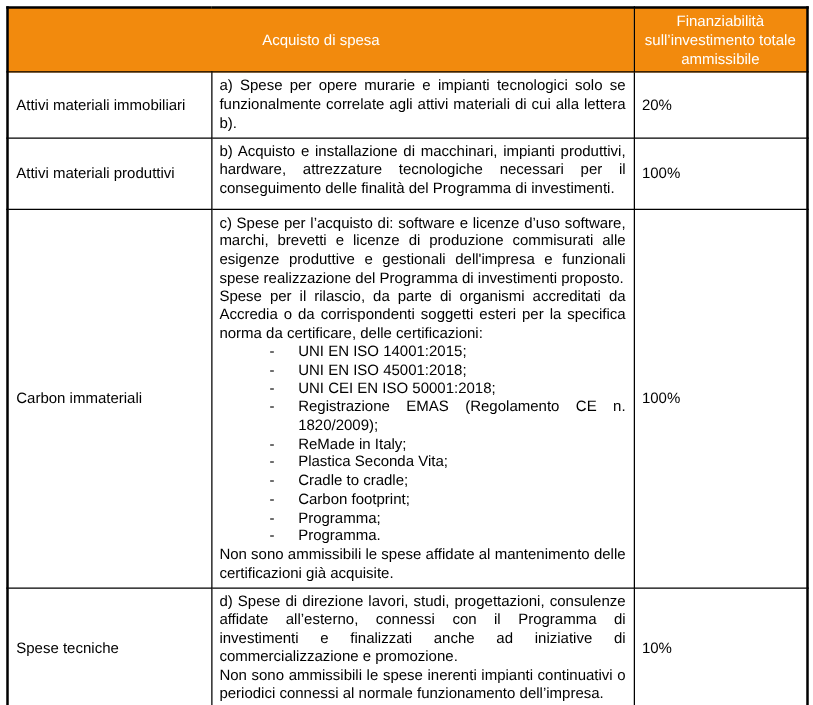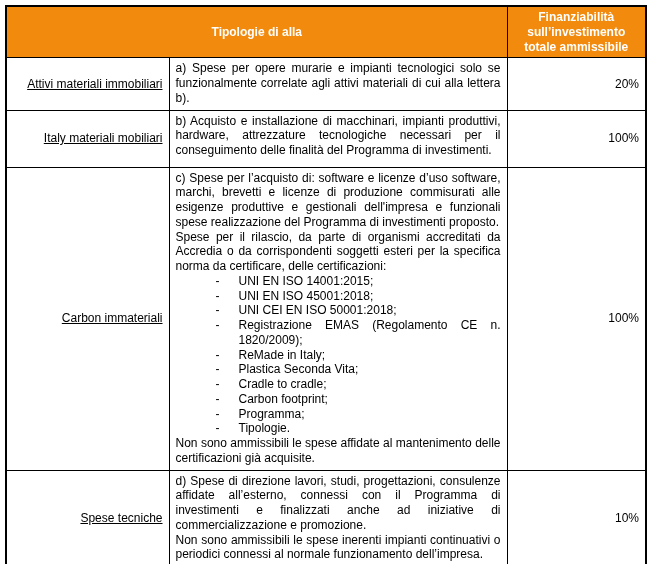--- a/index.html
+++ b/index.html
@@ -18,39 +18,38 @@
     font-size: 12px;
     line-height: 1.23;
   }
   col.c1 { width: 163px; }
   col.c2 { width: 338px; }
   col.c3 { width: 139px; }
   th, td { border: 1px solid #000000; }
   th.hdr {
     background: #F28A0D;
     color: #ffffff;
-    font-weight: bold;
+    font-weight: normal;
     text-align: center;
     vertical-align: middle;
     padding: 3px 4px;
     height: 38px;
   }
   td.cat-cell {
-    text-align: right;
+    text-align: left;
     vertical-align: middle;
     padding: 3px 6px;
-    text-decoration: underline;
   }
   td.desc-cell {
     vertical-align: top;
     text-align: justify;
     padding: 3px 6px 4px 6px;
   }
   td.pct-cell {
-    text-align: right;
+    text-align: left;
     vertical-align: middle;
     padding: 3px 6px;
   }
   tr.row-a td { height: 52px; }
   tr.row-b td { height: 57px; }
   tr.row-d td { height: 95px; }
   .cert-item {
     position: relative;
     padding-left: 63px;
     text-align: justify;
@@ -66,54 +65,54 @@
 
 <div class="page">
   <table class="spesa">
     <colgroup>
       <col class="c1">
       <col class="c2">
       <col class="c3">
     </colgroup>
     <thead>
       <tr>
-        <th class="hdr" colspan="2">Tipologie di alla</th>
+        <th class="hdr" colspan="2">Acquisto di spesa</th>
         <th class="hdr">Finanziabilità sull’investimento totale ammissibile</th>
       </tr>
     </thead>
     <tbody>
         <tr class="row-a">
           <td class="cat-cell">Attivi materiali immobiliari</td>
           <td class="desc-cell">
             <div class="para">a) Spese per opere murarie e impianti tecnologici solo se funzionalmente correlate agli attivi materiali di cui alla lettera b).</div>
           </td>
           <td class="pct-cell">20%</td>
         </tr>
         <tr class="row-b">
-          <td class="cat-cell">Italy materiali mobiliari</td>
+          <td class="cat-cell">Attivi materiali produttivi</td>
           <td class="desc-cell">
             <div class="para">b) Acquisto e installazione di macchinari, impianti produttivi, hardware, attrezzature tecnologiche necessari per il conseguimento delle finalità del Programma di investimenti.</div>
           </td>
           <td class="pct-cell">100%</td>
         </tr>
         <tr class="row-c">
           <td class="cat-cell">Carbon immateriali</td>
           <td class="desc-cell">
             <div class="para">c) Spese per l’acquisto di: software e licenze d’uso software, marchi, brevetti e licenze di produzione commisurati alle esigenze produttive e gestionali dell'impresa e funzionali spese realizzazione del Programma di investimenti proposto.</div>
             <div class="para">Spese per il rilascio, da parte di organismi accreditati da Accredia o da corrispondenti soggetti esteri per la specifica norma da certificare, delle certificazioni:</div>
             <div class="cert-item"><span class="dash">-</span><span class="li-text">UNI EN ISO 14001:2015;</span></div>
             <div class="cert-item"><span class="dash">-</span><span class="li-text">UNI EN ISO 45001:2018;</span></div>
             <div class="cert-item"><span class="dash">-</span><span class="li-text">UNI CEI EN ISO 50001:2018;</span></div>
             <div class="cert-item"><span class="dash">-</span><span class="li-text">Registrazione EMAS (Regolamento CE n. 1820/2009);</span></div>
             <div class="cert-item"><span class="dash">-</span><span class="li-text">ReMade in Italy;</span></div>
             <div class="cert-item"><span class="dash">-</span><span class="li-text">Plastica Seconda Vita;</span></div>
             <div class="cert-item"><span class="dash">-</span><span class="li-text">Cradle to cradle;</span></div>
             <div class="cert-item"><span class="dash">-</span><span class="li-text">Carbon footprint;</span></div>
             <div class="cert-item"><span class="dash">-</span><span class="li-text">Programma;</span></div>
-            <div class="cert-item"><span class="dash">-</span><span class="li-text">Tipologie.</span></div>
+            <div class="cert-item"><span class="dash">-</span><span class="li-text">Programma.</span></div>
             <div class="para">Non sono ammissibili le spese affidate al mantenimento delle certificazioni già acquisite.</div>
           </td>
           <td class="pct-cell">100%</td>
         </tr>
         <tr class="row-d">
           <td class="cat-cell">Spese tecniche</td>
           <td class="desc-cell">
             <div class="para">d) Spese di direzione lavori, studi, progettazioni, consulenze affidate all’esterno, connessi con il Programma di investimenti e finalizzati anche ad iniziative di commercializzazione e promozione.</div>
             <div class="para">Non sono ammissibili le spese inerenti impianti continuativi o periodici connessi al normale funzionamento dell’impresa.</div>
           </td>

